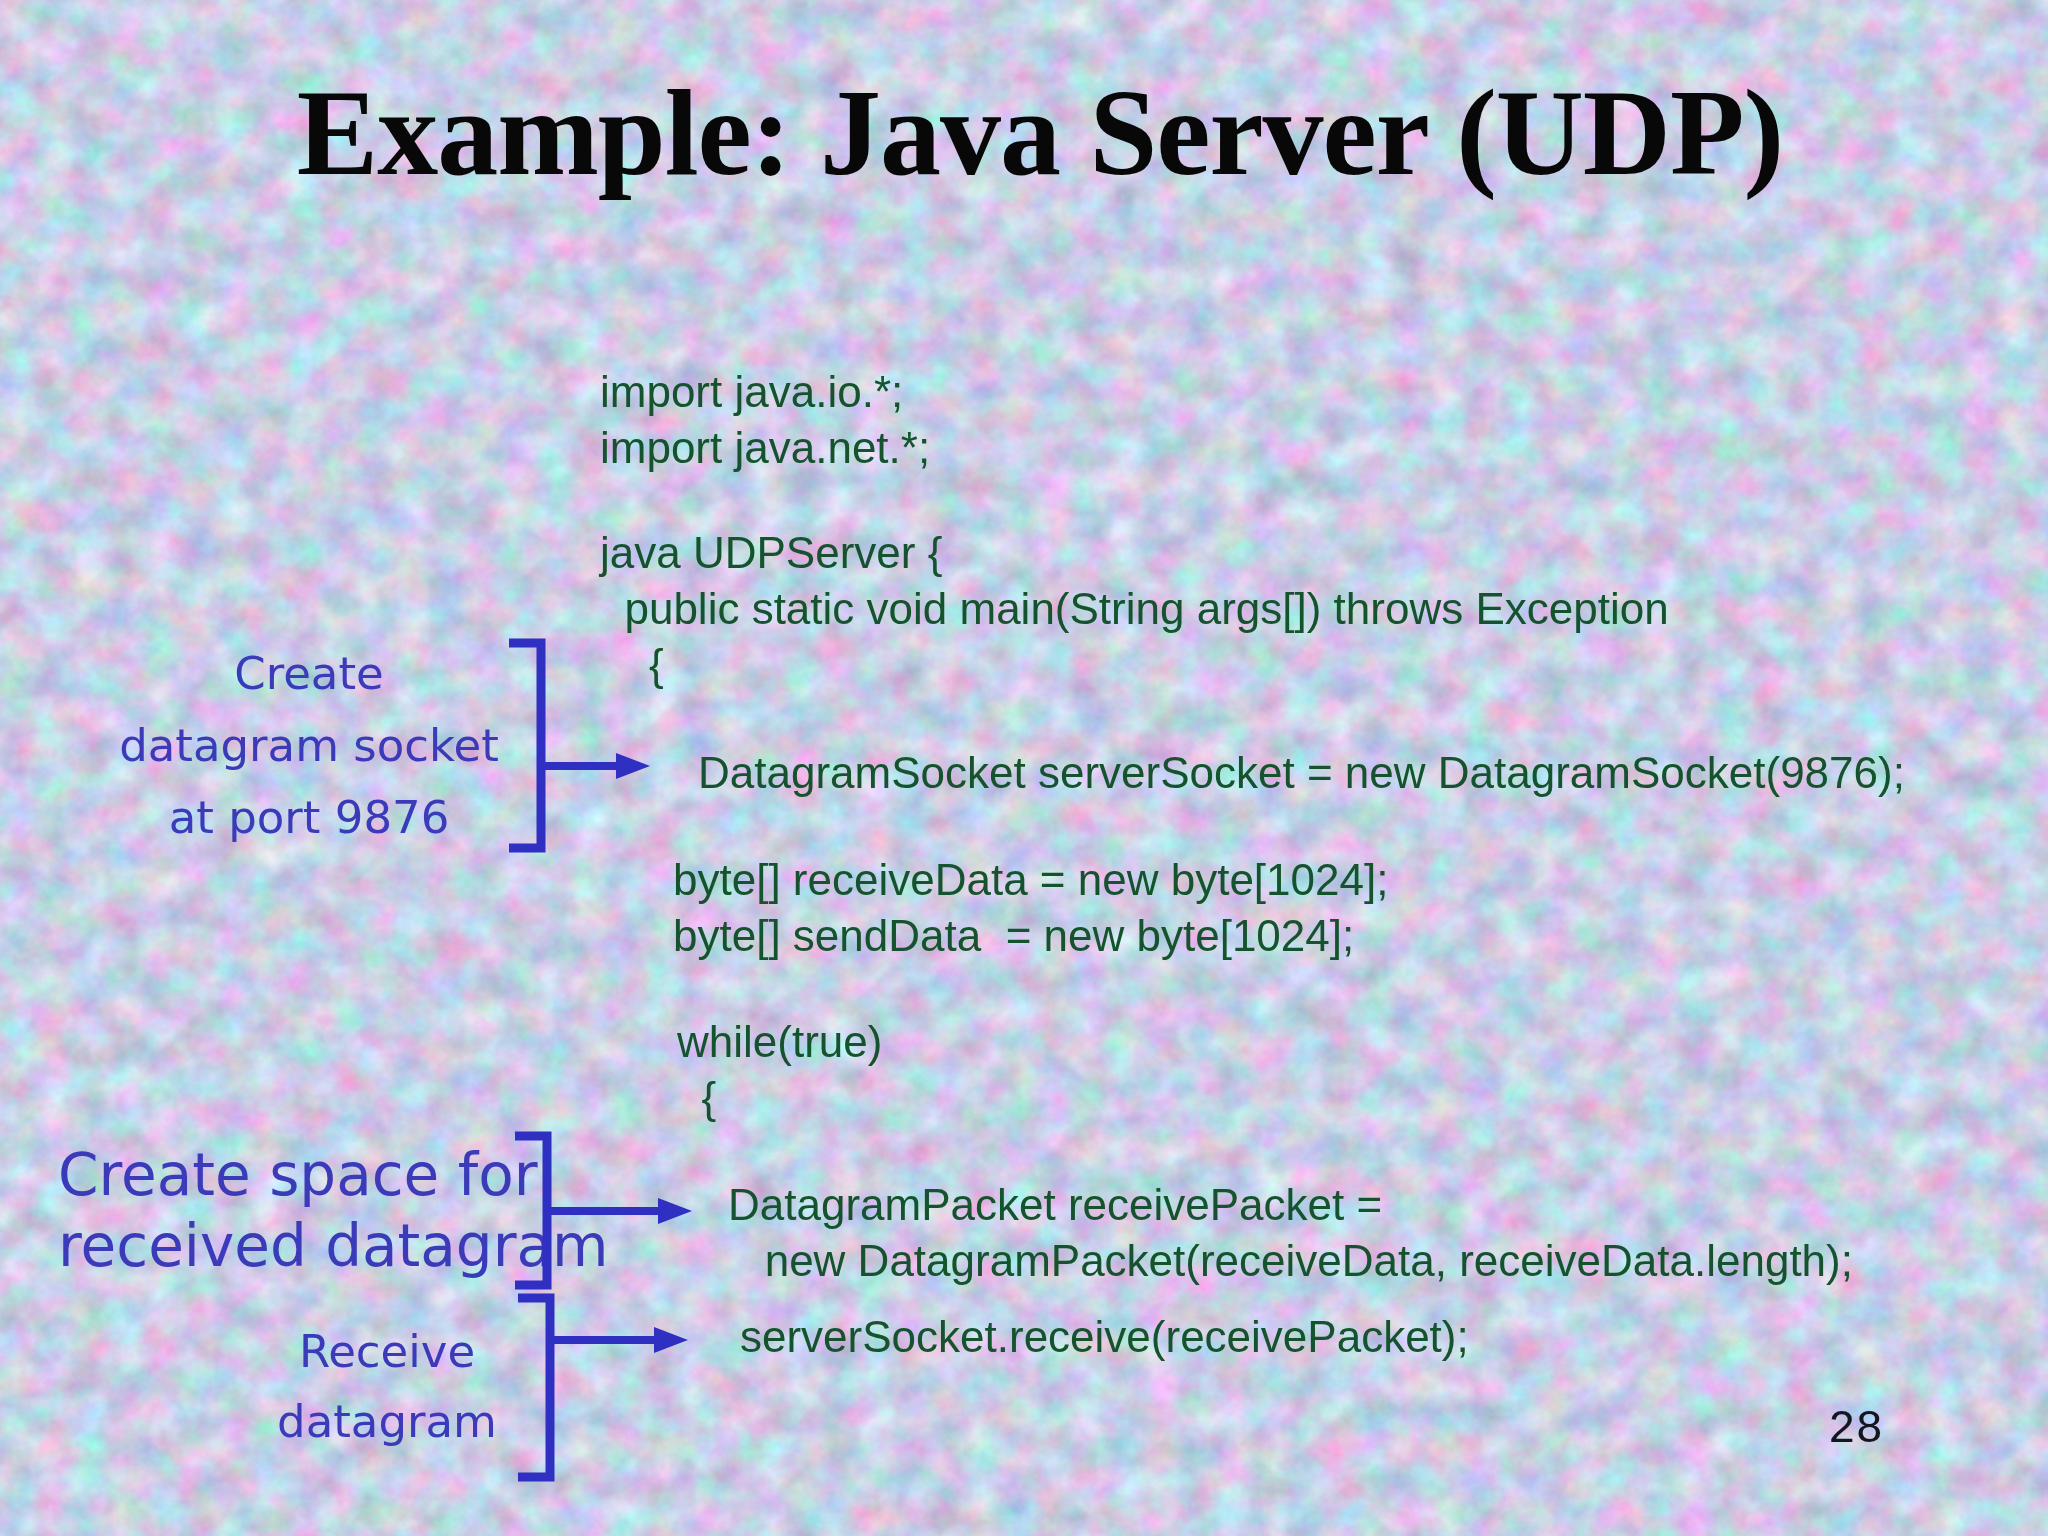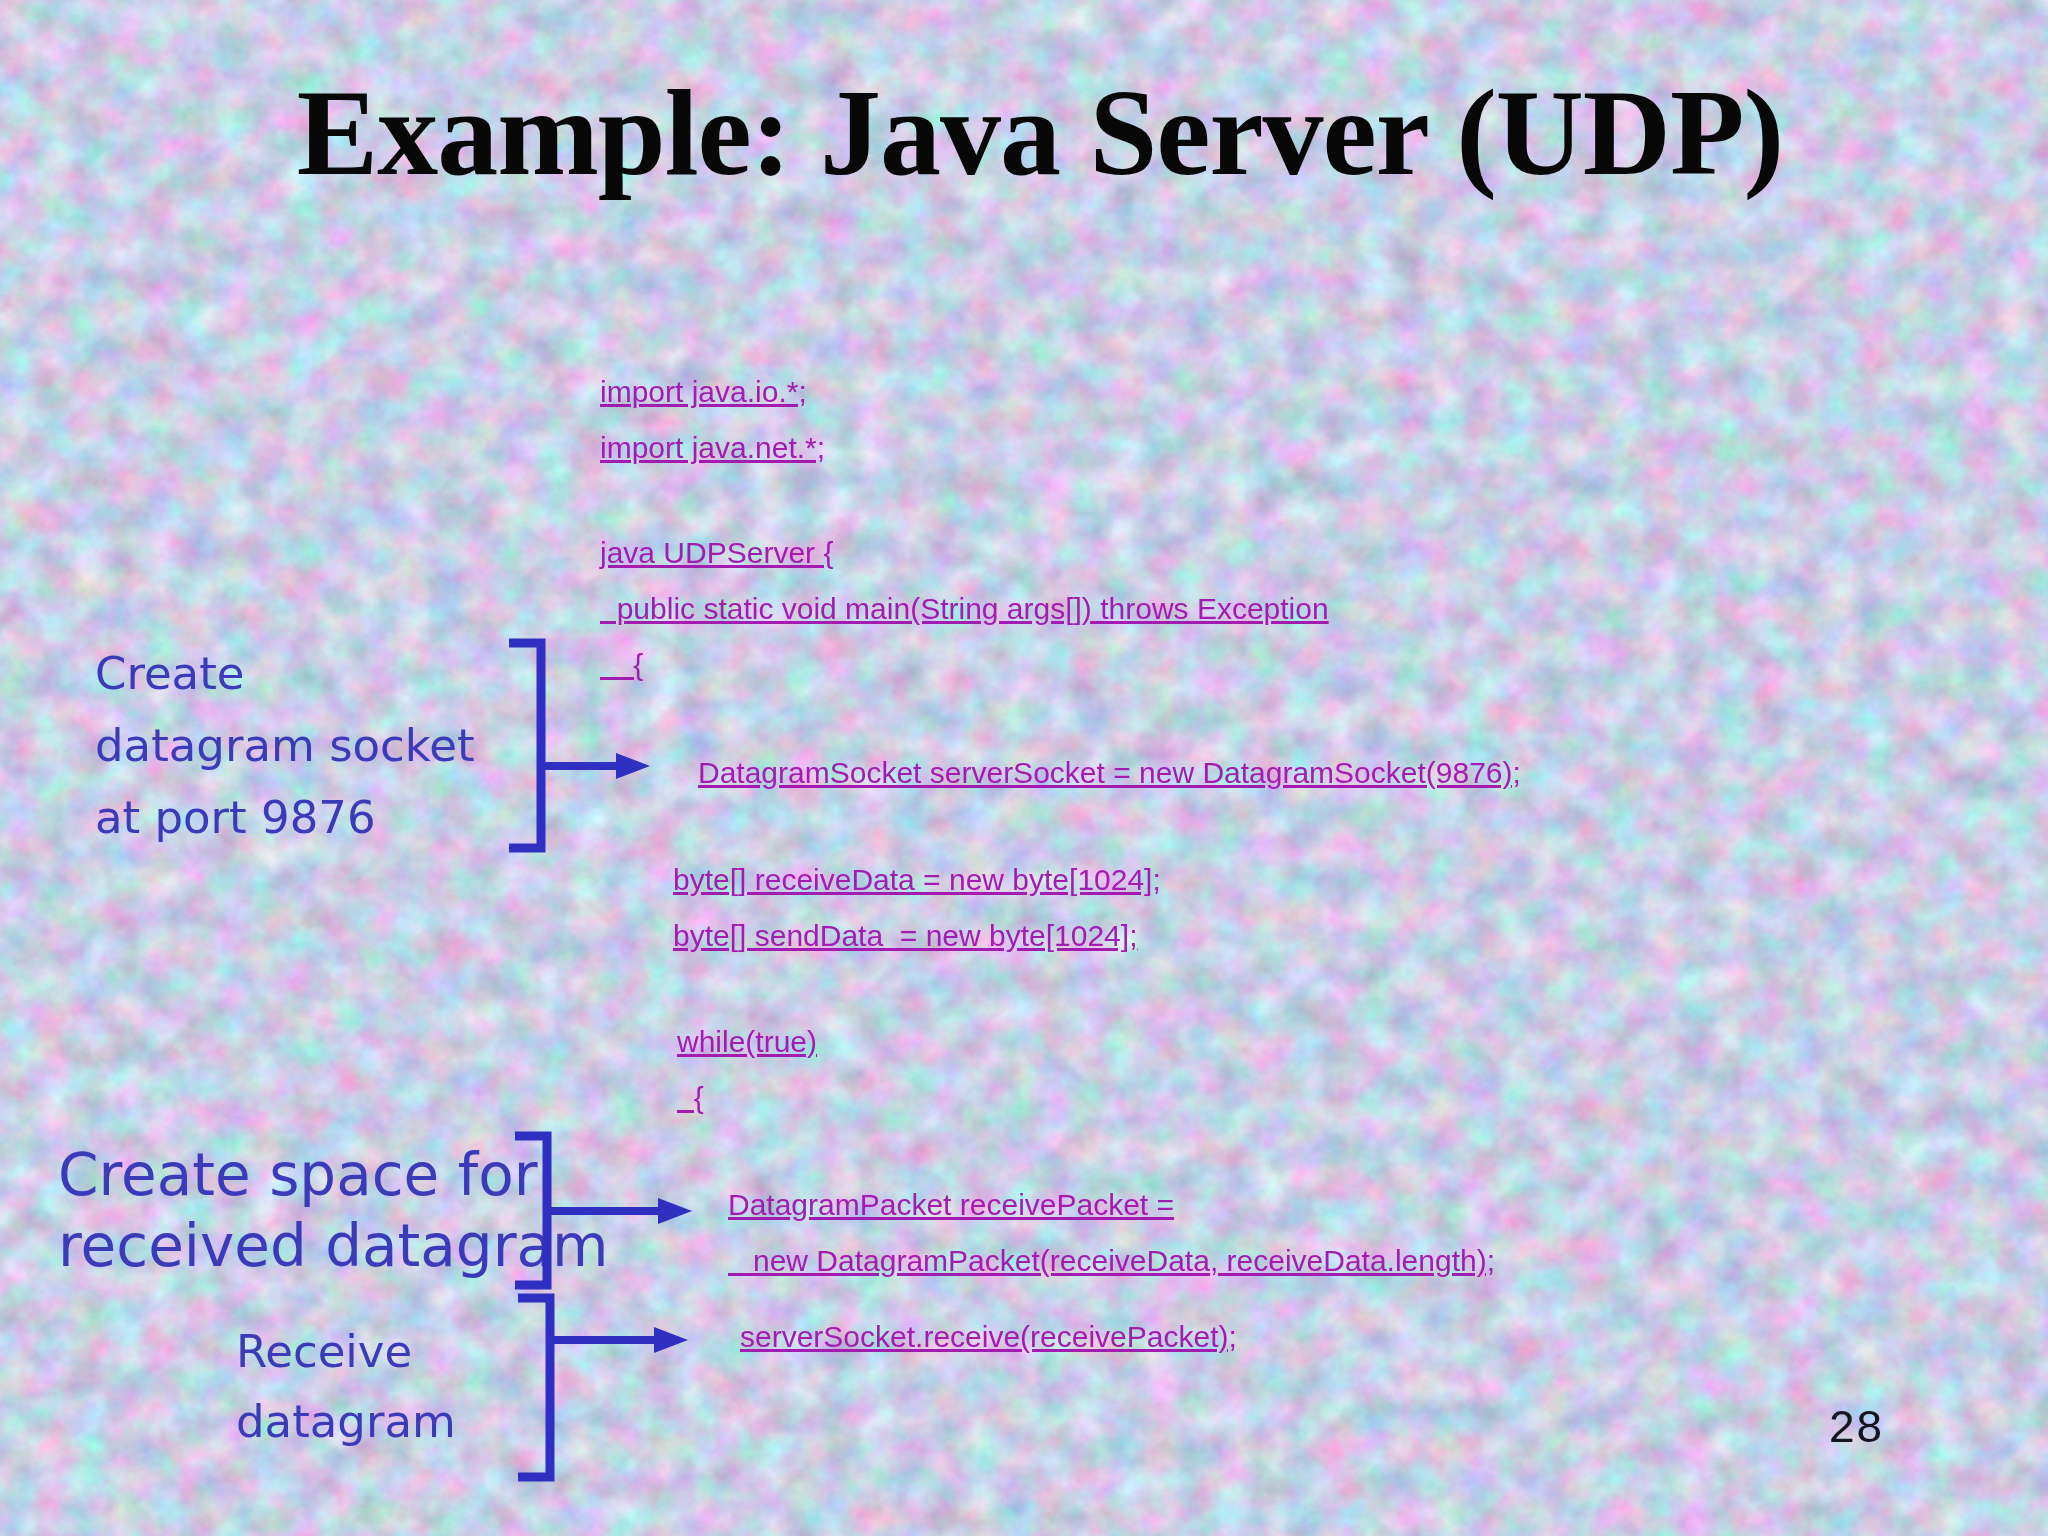--- a/index.html
+++ b/index.html
@@ -30,28 +30,27 @@
     font-size: 122px;
     line-height: 130px;
     color: #080808;
     letter-spacing: -1px;
   }
 
   .code-seg { }
   .code-line {
     white-space: pre;
     font-family: "Liberation Sans", sans-serif;
-    font-size: 30px;
+    font-size: 44px;
     line-height: 56px;
-    color: #a21caf;
-    text-decoration: underline;
+    color: #14532d;
   }
 
   .ann {
-    text-align: left;
+    text-align: center;
     font-family: "DejaVu Sans", sans-serif;
     color: #3b3bba;
   }
   .ann-line { white-space: pre; }
   .ann-create-socket { left: 95px;  top: 638px;  width: 428px; font-size: 45px; line-height: 72px; }
   .ann-create-space  { left: 58px;  top: 1140px; width: 472px; font-size: 58px; line-height: 71px; }
   .ann-receive       { left: 236px; top: 1317px; width: 302px; font-size: 45px; line-height: 70px; }
 
   .connector { overflow: visible; }
 

